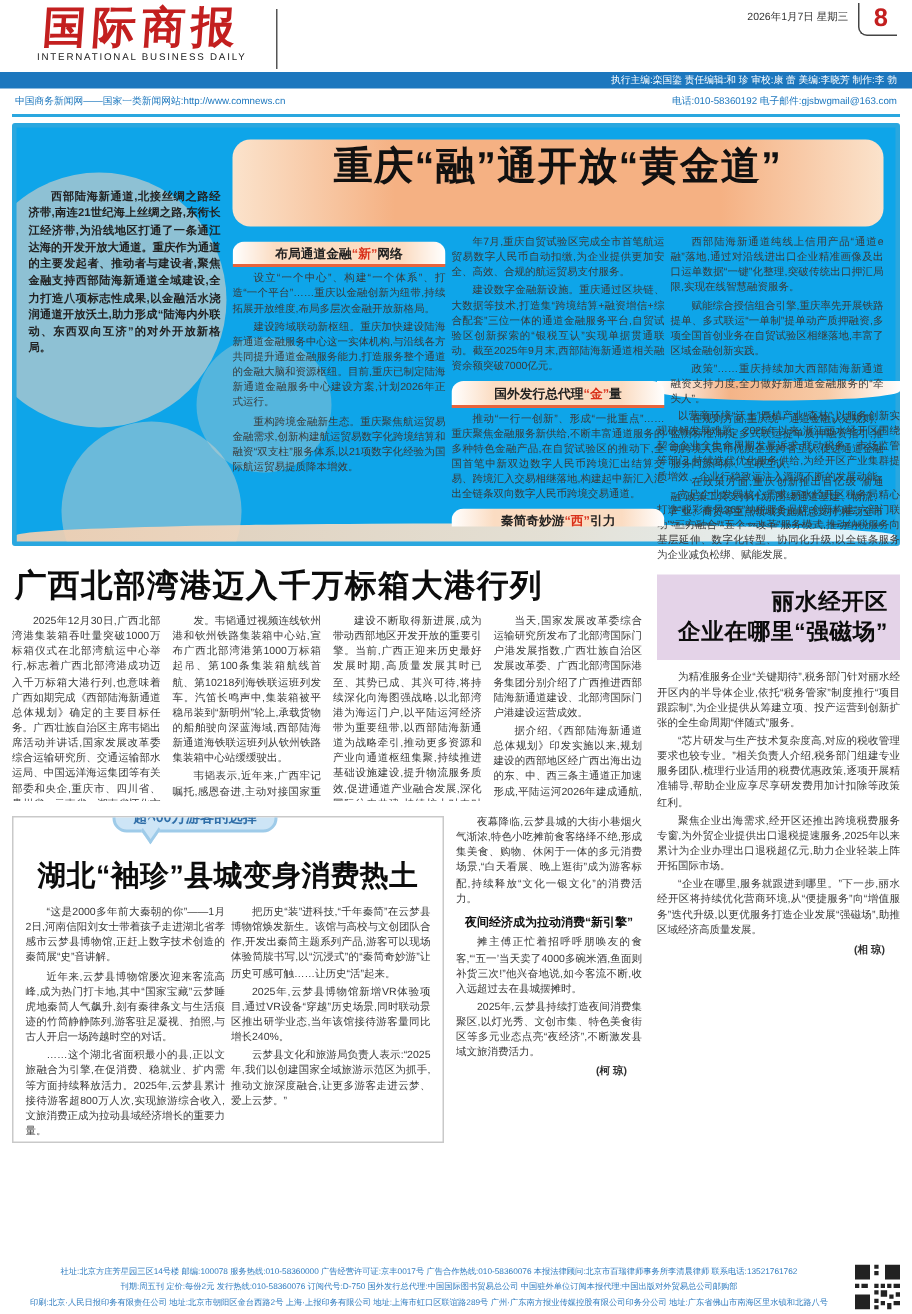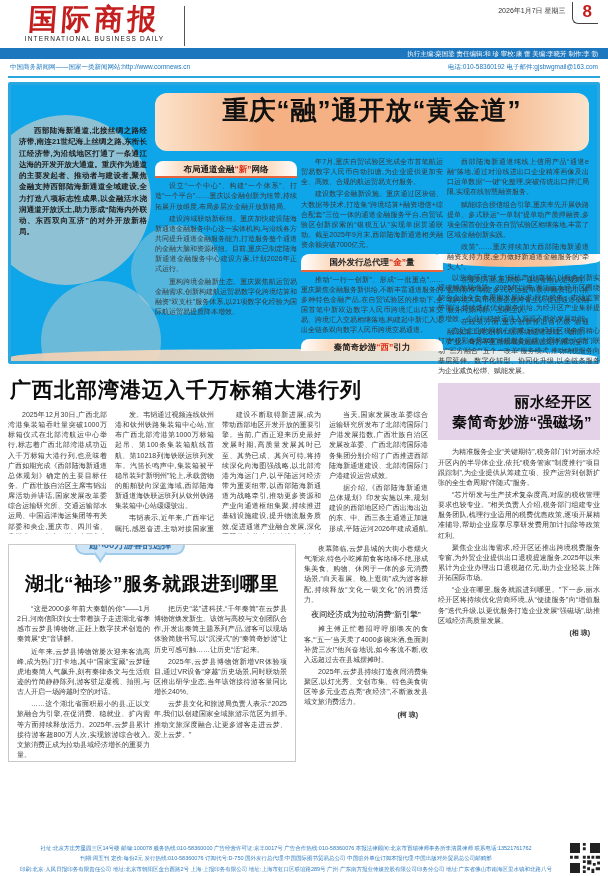--- a/index.html
+++ b/index.html
@@ -51,21 +51,21 @@
   .gcol p { text-indent:2em; margin-bottom:2px; }
 
   .bottom-row { display:flex; gap:8px; margin-top:10px; height:218px; }
   .hb-box { position:relative; width:288px; flex:none; border:1px solid #c9c9c9; background:#fff; padding:20px 8px 6px 8px; overflow:hidden; }
   .kicker { position:absolute; top:-9px; left:66px; background:#cde5f6; border:2px solid #9ecbe9; color:#2f6ea8; font-size:9.5px; font-weight:bold; border-radius:11px; padding:1px 12px; }
   .kicker:after { content:""; position:absolute; left:18px; bottom:-6px; width:9px; height:9px; background:#cde5f6; border-right:2px solid #9ecbe9; border-bottom:2px solid #9ecbe9; transform:rotate(55deg) skewX(20deg); }
   .hb-head { text-align:center; font-size:19px; font-weight:bold; color:#0c0c0c; margin:6px 0 7px 0; letter-spacing:.5px; }
   .hb-cols { display:flex; gap:4px; height:212px; overflow:hidden; }
   .hcol { flex:1; font-size:7px; line-height:1.45; color:#3a3a3a; text-align:justify; }
   .hcol p { text-indent:2em; margin-bottom:2px; }
-  .inline-subhead { display:block; text-align:center; font-size:8px; font-weight:normal; color:#111; margin:4px 0; }
+  .inline-subhead { display:block; text-align:center; font-size:8px; font-weight:bold; color:#111; margin:4px 0; }
   .mid-col { flex:1; min-width:0; font-size:7px; line-height:1.45; color:#3a3a3a; text-align:justify; overflow:hidden; }
   .mid-col p { text-indent:2em; margin-bottom:2px; }
 
   
   .ls-col { width:162px; flex:none; margin-left:10px; overflow:hidden; height:460px; margin-top:-118px; position:relative; }
   .ls-swoosh { height:13px; background:linear-gradient(90deg,#fff,#f4b488 30%,#f7cba7 70%,#fff); border-radius:0 0 100% 100%/0 0 100% 100%; margin-bottom:6px; }
   .ls-intro, .ls-body { font-size:7px; line-height:1.45; color:#3a3a3a; text-align:justify; }
   .ls-intro p, .ls-body p { text-indent:2em; margin-bottom:2px; }
   .ls-headbox { background:#e4d3e8; padding:9px 8px; margin:7px 0;text-align:right; }
   .ls-headbox .l1, .ls-headbox .l2 { font-size:15px; font-weight:bold; color:#0c0c0c; line-height:1.3; letter-spacing:.5px; }
@@ -171,21 +171,21 @@
               </div>
 
           </div>
         </div>
       </div>
 
       <div class="bottom-row">
 
         <div class="hb-box">
           <div class="kicker">超800万游客的选择</div>
-          <div class="hb-head">湖北“袖珍”服务就跟进到哪里</div>
+          <div class="hb-head">湖北“袖珍”县城变身消费热土</div>
           <div class="hb-cols">
             <div class="hcol">
               <div>
                   <p>“这是2000多年前大秦朝的你”——1月2日,河南信阳刘女士带着孩子走进湖北省孝感市云梦县博物馆,正赶上数字技术创造的秦简展“史”音讲解。</p>
                   <p>近年来,云梦县博物馆屡次迎来客流高峰,成为热门打卡地,其中“国家宝藏”云梦睡虎地秦简人气飙升,刻有秦律条文与生活痕迹的竹简静静陈列,游客驻足凝视、拍照,与古人开启一场跨越时空的对话。</p>
                   <p>……这个湖北省面积最小的县,正以文旅融合为引擎,在促消费、稳就业、扩内需等方面持续释放活力。2025年,云梦县累计接待游客超800万人次,实现旅游综合收入,文旅消费正成为拉动县域经济增长的重要力量。</p>
                 </div>
               <span class="inline-subhead">“小”县城引出文旅消费“大”文章</span>
               <div>
                   <p>2025年暑期,云梦县推出“跟着秦简游云梦”主题线路,串联祥山博物馆、楚王城遗址等点位,带动周边餐饮、住宿等消费持续升温。</p>
@@ -214,21 +214,21 @@
     </div>
 
     <div class="ls-col">
       <div class="ls-swoosh"></div>
       <div class="ls-intro">
           <p>以营商环境“沃土”厚植产业“森林”,以服务创新实现破解发展难题。2025年以来,浙江丽水经开区围绕契合企业全生命周期发展诉求,联动税务、市场监管等部门,持续迭代优化服务供给,为经开区产业集群提质增效、企业行稳致远注入源源不断的发展动能。</p>
           <p>立足企业发展核心需求,丽水经开区税务局精心打造“税彩春风365”纳税服务品牌,创新构建“六部门联动”“三方融合”“五个一改革”服务模式,推动纳税服务向基层延伸、数字化转型、协同化升级,以全链条服务为企业减负松绑、赋能发展。</p>
         </div>
       <div class="ls-headbox">
         <div class="l1">丽水经开区</div>
-        <div class="l2">秦简奇妙游“强磁场”</div>
+        <div class="l2">企业在哪里“强磁场”</div>
       </div>
       <div class="ls-body">
           <p>为精准服务企业“关键期待”,税务部门针对丽水经开区内的半导体企业,依托“税务管家”制度推行“项目跟踪制”,为企业提供从筹建立项、投产运营到创新扩张的全生命周期“伴随式”服务。</p>
           <p>“芯片研发与生产技术复杂度高,对应的税收管理要求也较专业。”相关负责人介绍,税务部门组建专业服务团队,梳理行业适用的税费优惠政策,逐项开展精准辅导,帮助企业应享尽享研发费用加计扣除等政策红利。</p>
           <p>聚焦企业出海需求,经开区还推出跨境税费服务专窗,为外贸企业提供出口退税提速服务,2025年以来累计为企业办理出口退税超亿元,助力企业轻装上阵开拓国际市场。</p>
           <p>“企业在哪里,服务就跟进到哪里。”下一步,丽水经开区将持续优化营商环境,从“便捷服务”向“增值服务”迭代升级,以更优服务打造企业发展“强磁场”,助推区域经济高质量发展。</p>
         </div>
       <span class="byline">(相 琼)</span>
     </div>
   </div>

